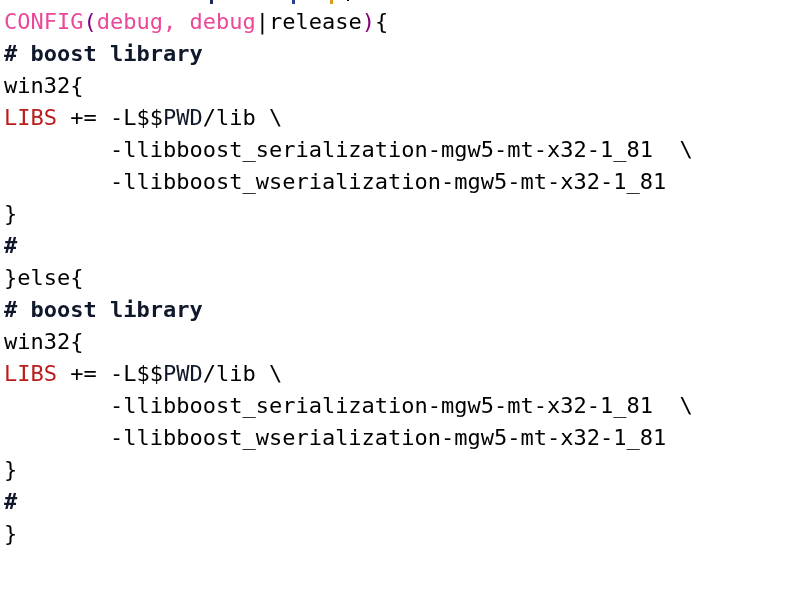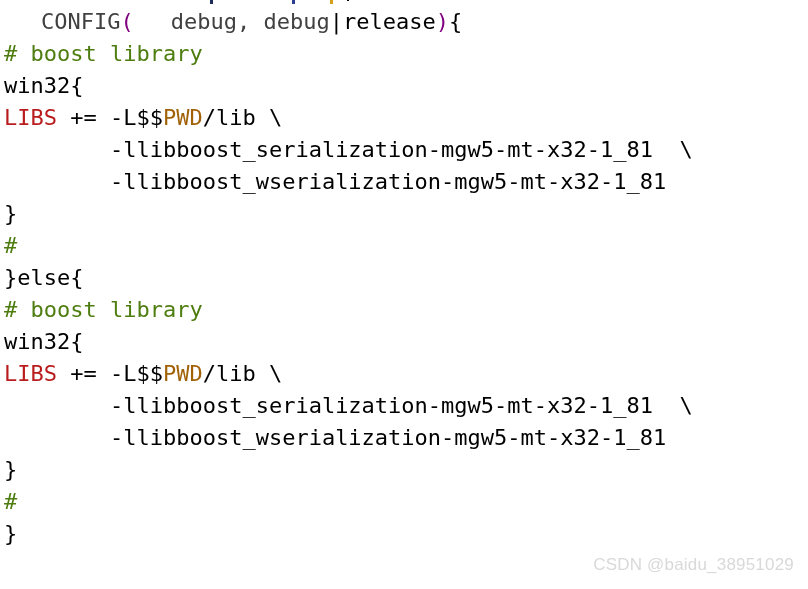--- a/index.html
+++ b/index.html
@@ -39,25 +39,25 @@
     color: #000000;
   }
 
   .line {
     height: 32px;
     white-space: pre;
   }
 
   
   .tok-var      { color: #b91c1c; }  
-  .tok-func     { color: #404040; margin-left: 37px; }  
+  .tok-func     { color: #ec4899; }  
   .tok-punct    { color: #800080; }  
   .tok-plain    { color: #000000; }
-  .tok-comment  { color: #4d7c0f; }
-  .tok-builtin  { color: #a16207; }  
+  .tok-comment  { color: #0f172a; font-weight: bold; }
+  .tok-builtin  { color: #0f172a; }  
 
   
   .caret {
     display: inline-block;
     width: 2px;
     height: 24px;
     background: #000000;
     vertical-align: -4px;
     margin-left: -1px;
   }
@@ -97,14 +97,13 @@
 <div id="editor">
 
   <div class="clipped-remnant">
     <i style="left:210px;background:#1b2a5a;"></i>
     <i style="left:292px;background:#2a3f8f;"></i>
     <i style="left:330px;background:#d4a017;"></i>
   </div>
 
   <div class="code-area" id="code-area"><div class="line"><span class="tok-var">INCLUDEPATH</span><span class="tok-plain"> += $$</span><span class="tok-builtin">PWD</span><span class="tok-plain">/boost</span><span class="caret"></span></div><div class="line"><span class="tok-func">CONFIG</span><span class="tok-punct">(</span><span class="tok-func">debug, debug</span><span class="tok-plain">|</span><span class="tok-plain">release</span><span class="tok-punct">)</span><span class="tok-plain">{</span></div><div class="line"><span class="tok-comment"># boost library</span></div><div class="line"><span class="tok-plain">win32{</span></div><div class="line"><span class="tok-var">LIBS</span><span class="tok-plain"> += -L$$</span><span class="tok-builtin">PWD</span><span class="tok-plain">/lib \</span></div><div class="line"><span class="tok-plain">        -llibboost_serialization-mgw5-mt-x32-1_81  \</span></div><div class="line"><span class="tok-plain">        -llibboost_wserialization-mgw5-mt-x32-1_81</span></div><div class="line"><span class="tok-plain">}</span></div><div class="line"><span class="tok-comment">#</span></div><div class="line"><span class="tok-plain">}else{</span></div><div class="line"><span class="tok-comment"># boost library</span></div><div class="line"><span class="tok-plain">win32{</span></div><div class="line"><span class="tok-var">LIBS</span><span class="tok-plain"> += -L$$</span><span class="tok-builtin">PWD</span><span class="tok-plain">/lib \</span></div><div class="line"><span class="tok-plain">        -llibboost_serialization-mgw5-mt-x32-1_81  \</span></div><div class="line"><span class="tok-plain">        -llibboost_wserialization-mgw5-mt-x32-1_81</span></div><div class="line"><span class="tok-plain">}</span></div><div class="line"><span class="tok-comment">#</span></div><div class="line"><span class="tok-plain">}</span></div></div>
 
-  <div id="watermark">CSDN @baidu_38951029</div>
 </div>
 
 </body></html>

